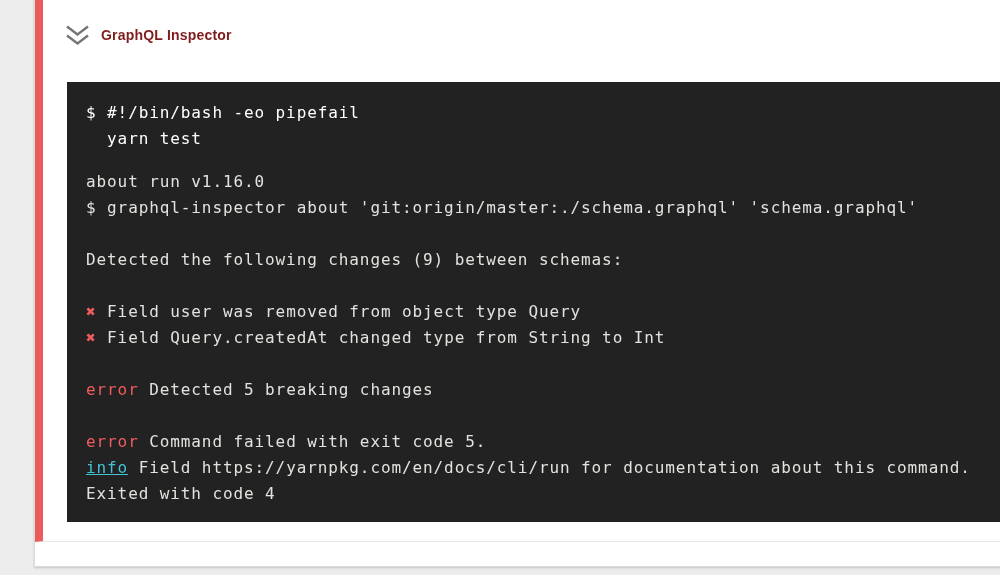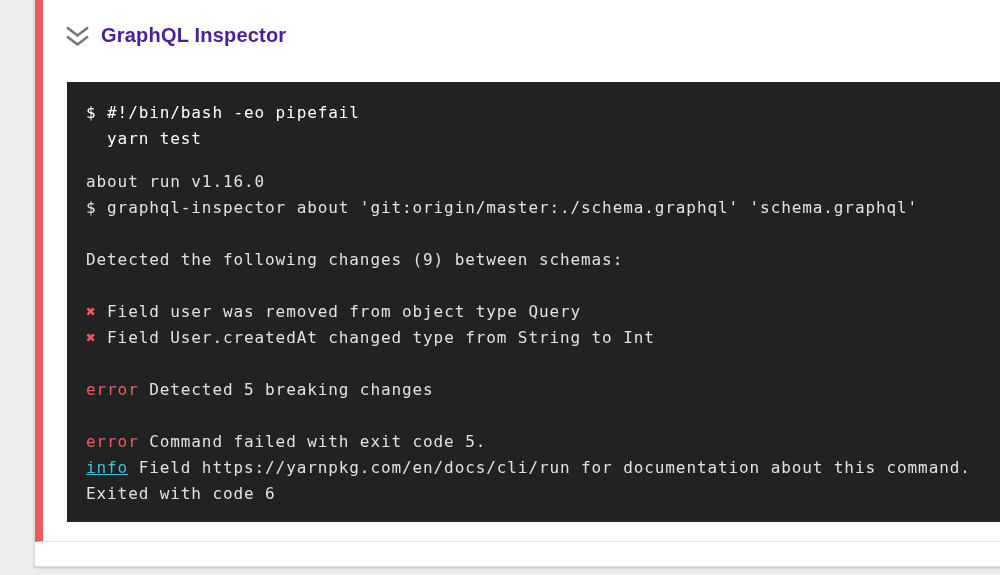--- a/index.html
+++ b/index.html
@@ -33,23 +33,23 @@
   }
   .chevrons { display: inline-flex; width: 27px; height: 22px; }
   .chevrons svg { display: block; }
   .chevrons polyline {
     fill: none;
     stroke: #757575;
     stroke-width: 2.4;
     stroke-linejoin: miter;
   }
   .step-title {
-    font-size: 20px;
+    font-size: 14px;
     font-weight: bold;
-    color: #4c1d95;
+    color: #7f1d1d;
     letter-spacing: 0.2px;
   }
   .terminal {
     position: absolute;
     left: 24px; top: 83px;
     right: 0;
     height: 440px;
     background: var(--terminal-bg, #222222);
     color: var(--terminal-fg, #e4e2de);
     font-family: "DejaVu Sans Mono", "Liberation Mono", monospace;
@@ -92,25 +92,25 @@
 
     <div class="terminal">
       <pre class="cmd">$ #!/bin/bash -eo pipefail
   yarn test</pre>
       <pre class="out"><span><span>about run v1.16.0</span></span>
 <span><span>$ graphql-inspector about 'git:origin/master:./schema.graphql' 'schema.graphql'</span></span>
 <span> </span>
 <span><span>Detected the following changes (9) between schemas:</span></span>
 <span> </span>
 <span><span class="seg-red">✖</span><span> Field user was removed from object type Query</span></span>
-<span><span class="seg-red">✖</span><span> Field User.createdAt changed type from String to Int</span></span>
+<span><span class="seg-red">✖</span><span> Field Query.createdAt changed type from String to Int</span></span>
 <span> </span>
 <span><span class="seg-red">error</span><span> Detected 5 breaking changes</span></span>
 <span> </span>
 <span><span class="seg-red">error</span><span> Command failed with exit code 5.</span></span>
 <span><span class="seg-cyan">info</span><span> Field https://yarnpkg.com/en/docs/cli/run for documentation about this command.</span></span>
-<span><span>Exited with code 6</span></span>
+<span><span>Exited with code 4</span></span>
 </pre>
     </div>
 
   </div>
   <div class="card-footer"></div>
 </div>
 
 </body></html>

